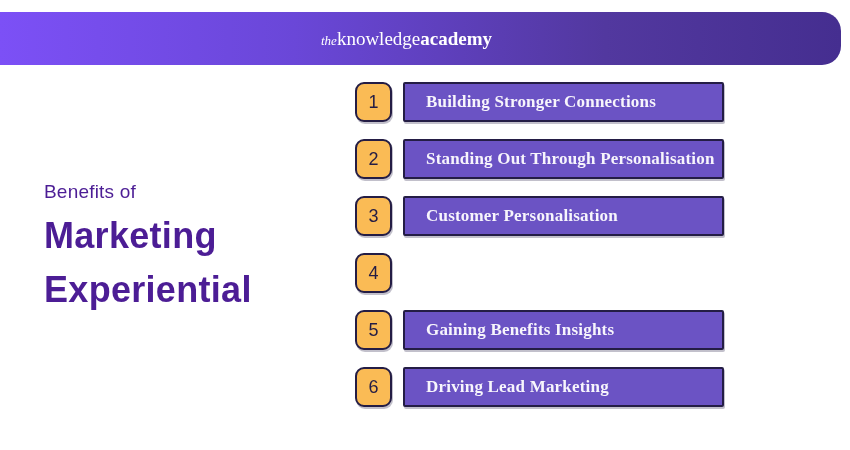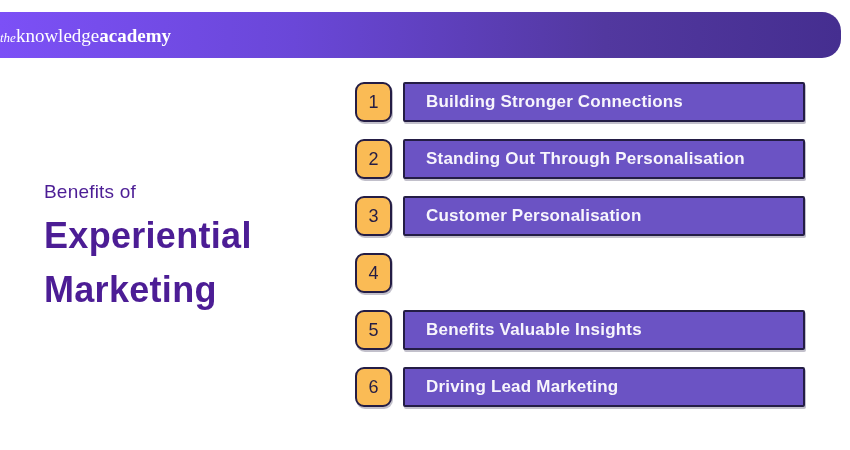--- a/index.html
+++ b/index.html
@@ -15,27 +15,27 @@
     background: #ffffff;
     overflow: hidden;
   }
 
   
   .header-bar {
     position: absolute;
     top: 12px;
     left: 0;
     width: 841px;
-    height: 46px;
+    height: 53px;
     box-sizing: border-box;
     border-radius: 0 19px 19px 0;
     background: linear-gradient(90deg, #7C50F6 0%, #6A47D8 35%, #52389F 72%, #452E90 100%);
     display: flex;
     align-items: center;
-    justify-content: flex-start;
+    justify-content: center;
     padding-right: 28px;
   }
   .brand-logo {
     color: #ffffff;
     font-family: "Liberation Serif", serif;
     font-size: 19px;
     white-space: nowrap;
     line-height: 1;
   }
   .brand-logo .logo-the {
@@ -92,29 +92,30 @@
     align-items: center;
     justify-content: center;
     font-size: 18px;
     font-weight: 500;
     color: #241D45;
     box-shadow: 1px 2px 0 rgba(36, 29, 69, 0.28);
     flex: 0 0 auto;
   }
   .benefit-bar {
     box-sizing: border-box;
-    width: 402px;
+    width: 321px;
     height: 40px;
     background: #6B53C4;
     border: 2px solid #241D45;
     border-radius: 2px;
     display: flex;
     align-items: center;
     padding-left: 21px;
     box-shadow: 1px 2px 0 rgba(36, 29, 69, 0.28);
+    font-family: Liberation Serif, serif;
   }
   .benefit-label {
     color: #F7F5FC;
     font-size: 17px;
     font-weight: 600;
     letter-spacing: 0.2px;
     white-space: nowrap;
   }
 </style>
 </head>
@@ -123,22 +124,22 @@
 <div class="stage">
 
   <div class="header-bar">
     <div class="brand-logo">
       <span class="logo-the">the</span><span class="logo-knowledge">knowledge</span><span class="logo-academy">academy</span>
     </div>
   </div>
 
   <div class="title-block">
     <div class="title-eyebrow">Benefits of</div>
+    <div class="title-line">Marketing</div>
     <div class="title-line">Experiential</div>
-    <div class="title-line">Marketing</div>
   </div>
 
   <div class="benefits-list">
 
     <div class="benefit-row">
       <div class="benefit-badge">1</div>
       <div class="benefit-bar">
         <span class="benefit-label">Building Stronger Connections</span>
       </div>
     </div>
@@ -157,21 +158,21 @@
       </div>
     </div>
 
     <div class="benefit-row">
       <div class="benefit-badge">4</div>
     </div>
 
     <div class="benefit-row">
       <div class="benefit-badge">5</div>
       <div class="benefit-bar">
-        <span class="benefit-label">Benefits Valuable Insights</span>
+        <span class="benefit-label">Gaining Benefits Insights</span>
       </div>
     </div>
 
     <div class="benefit-row">
       <div class="benefit-badge">6</div>
       <div class="benefit-bar">
         <span class="benefit-label">Driving Lead Marketing</span>
       </div>
     </div>
 

